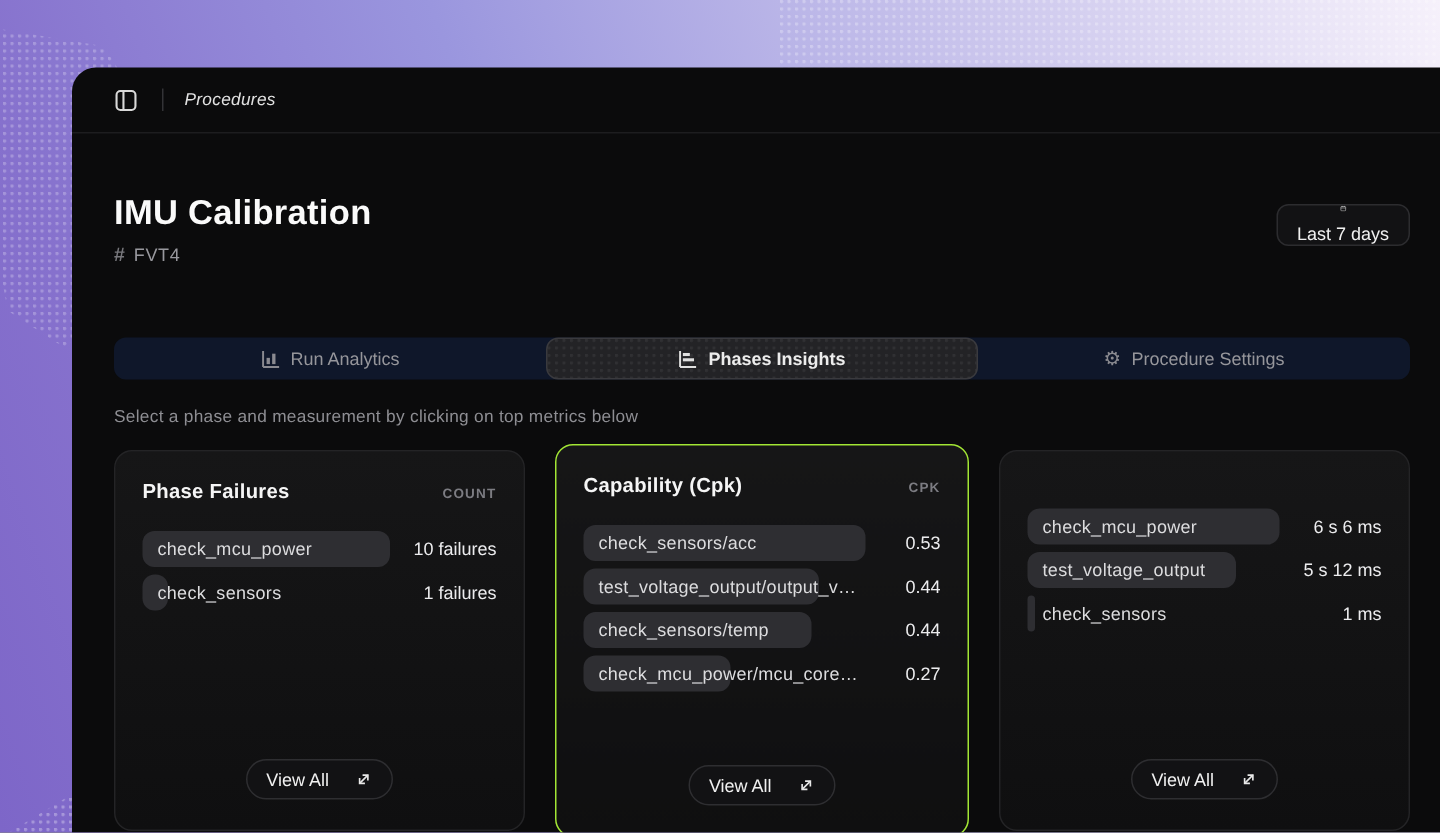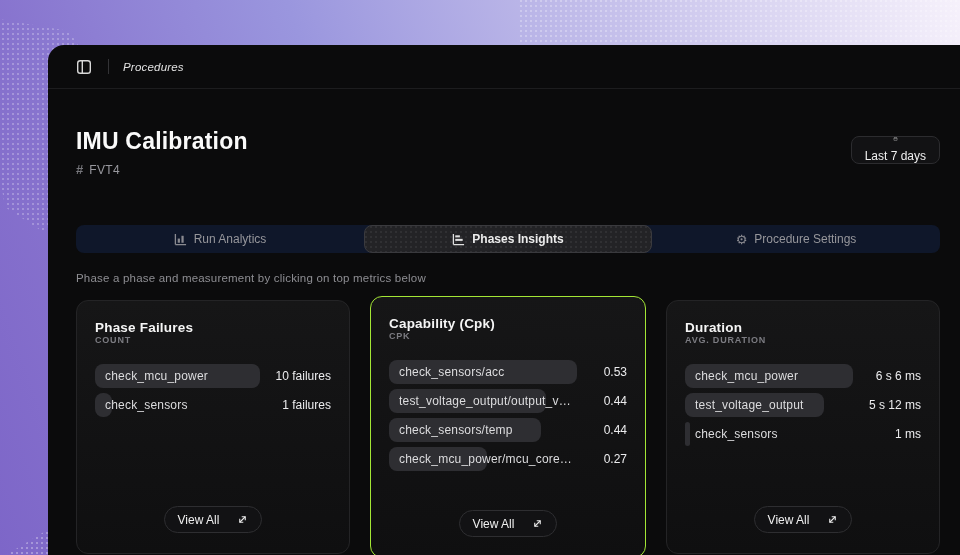--- a/index.html
+++ b/index.html
@@ -82,21 +82,21 @@
 
   .cards { margin-top:12px; display:flex; gap:20px; align-items:flex-start; }
   .card {
     flex:1; height:254px; margin-top:4px;
     background:linear-gradient(180deg,#161617 0%,#0f0f10 100%);
     border:1px solid #242426; border-radius:12px;
     padding:19px 18px 20px 18px;
     display:flex; flex-direction:column;
   }
   .card.selected { height:262px; margin-top:0; border:1px solid #a3e635; }
-  .card-head { display:flex; align-items:baseline; justify-content:space-between;flex-direction:column; }
+  .card-head { display:flex; align-items:baseline; justify-content:space-between; }
   .card-title { font-size:13.5px; font-weight:700; color:#f5f5f5; letter-spacing:.2px; }
   .card-metric { font-size:9px; font-weight:600; color:#7c7c82; letter-spacing:.8px; text-transform:uppercase; }
 
   .rows { margin-top:19px; display:flex; flex-direction:column; gap:5px; }
   .row { position:relative; height:24px; display:flex; align-items:center; }
   .row-bar { position:absolute; left:0; top:0; height:24px; background:#2e2e32; border-radius:8px; }
   .row-label {
     position:relative; z-index:1; padding-left:10px;
     font-size:12px; color:#dcdcde; letter-spacing:.2px;
     white-space:nowrap; overflow:hidden; text-overflow:ellipsis; max-width:78%;
@@ -176,21 +176,21 @@
           </svg>
         </span>
         <span>Phases Insights</span>
       </div>
       <div class="tab">
         <span class="tab-icon gear-glyph">⚙</span>
         <span>Procedure Settings</span>
       </div>
     </div>
 
-    <div class="instruction">Phase a phase and measurement by clicking on top metrics below</div>
+    <div class="instruction">Select a phase and measurement by clicking on top metrics below</div>
 
     <div class="cards">
 
       <div class="card">
         <div class="card-head">
           <span class="card-title">Phase Failures</span>
           <span class="card-metric">COUNT</span>
         </div>
         <div class="rows">
           <div class="row">
@@ -249,24 +249,20 @@
             <svg width="11" height="11" viewBox="0 0 14 14" fill="none" stroke="#e8e8e8" stroke-width="1.4">
               <line x1="3.5" y1="10.5" x2="10.5" y2="3.5"></line>
               <polyline points="6,3.5 10.5,3.5 10.5,8"></polyline>
               <polyline points="3.5,6 3.5,10.5 8,10.5"></polyline>
             </svg>
           </button>
         </div>
       </div>
 
       <div class="card">
-        <div class="card-head">
-          <span class="card-title">Duration</span>
-          <span class="card-metric">AVG. DURATION</span>
-        </div>
         <div class="rows">
           <div class="row">
             <div class="row-bar" style="width: 71%;"></div>
             <span class="row-label">check_mcu_power</span>
             <span class="row-value">6 s 6 ms</span>
           </div>
           <div class="row">
             <div class="row-bar" style="width: 59%;"></div>
             <span class="row-label">test_voltage_output</span>
             <span class="row-value">5 s 12 ms</span>

